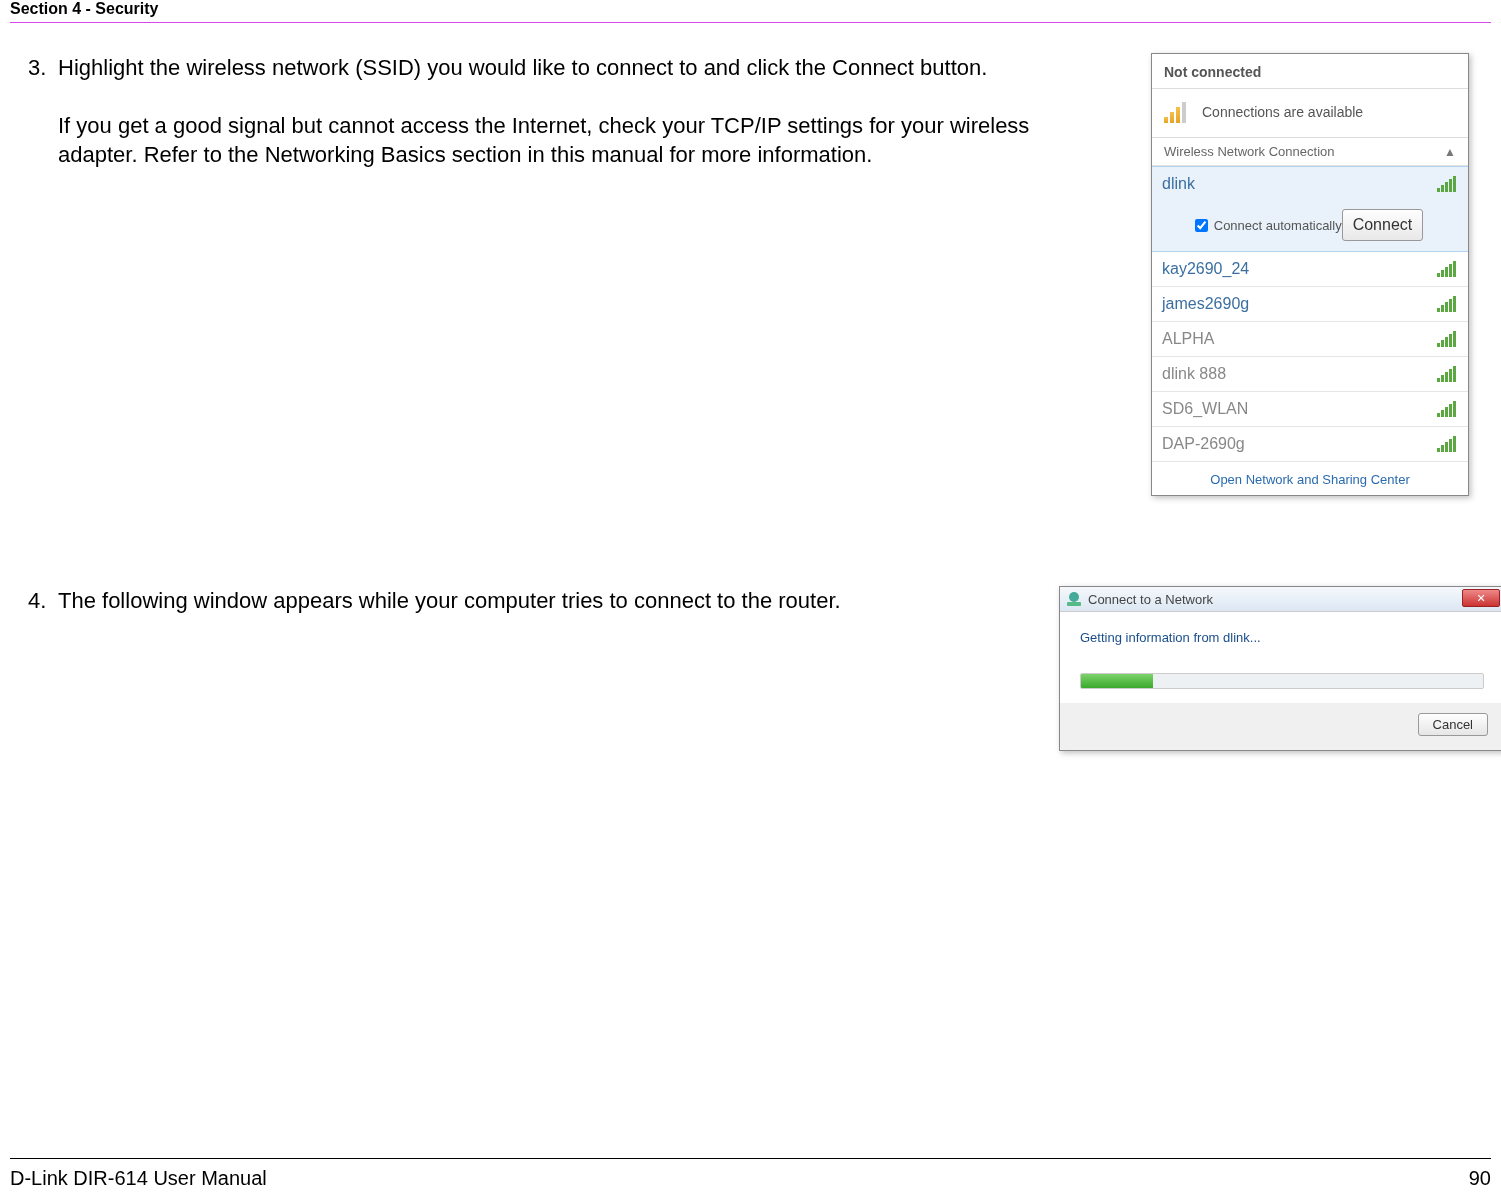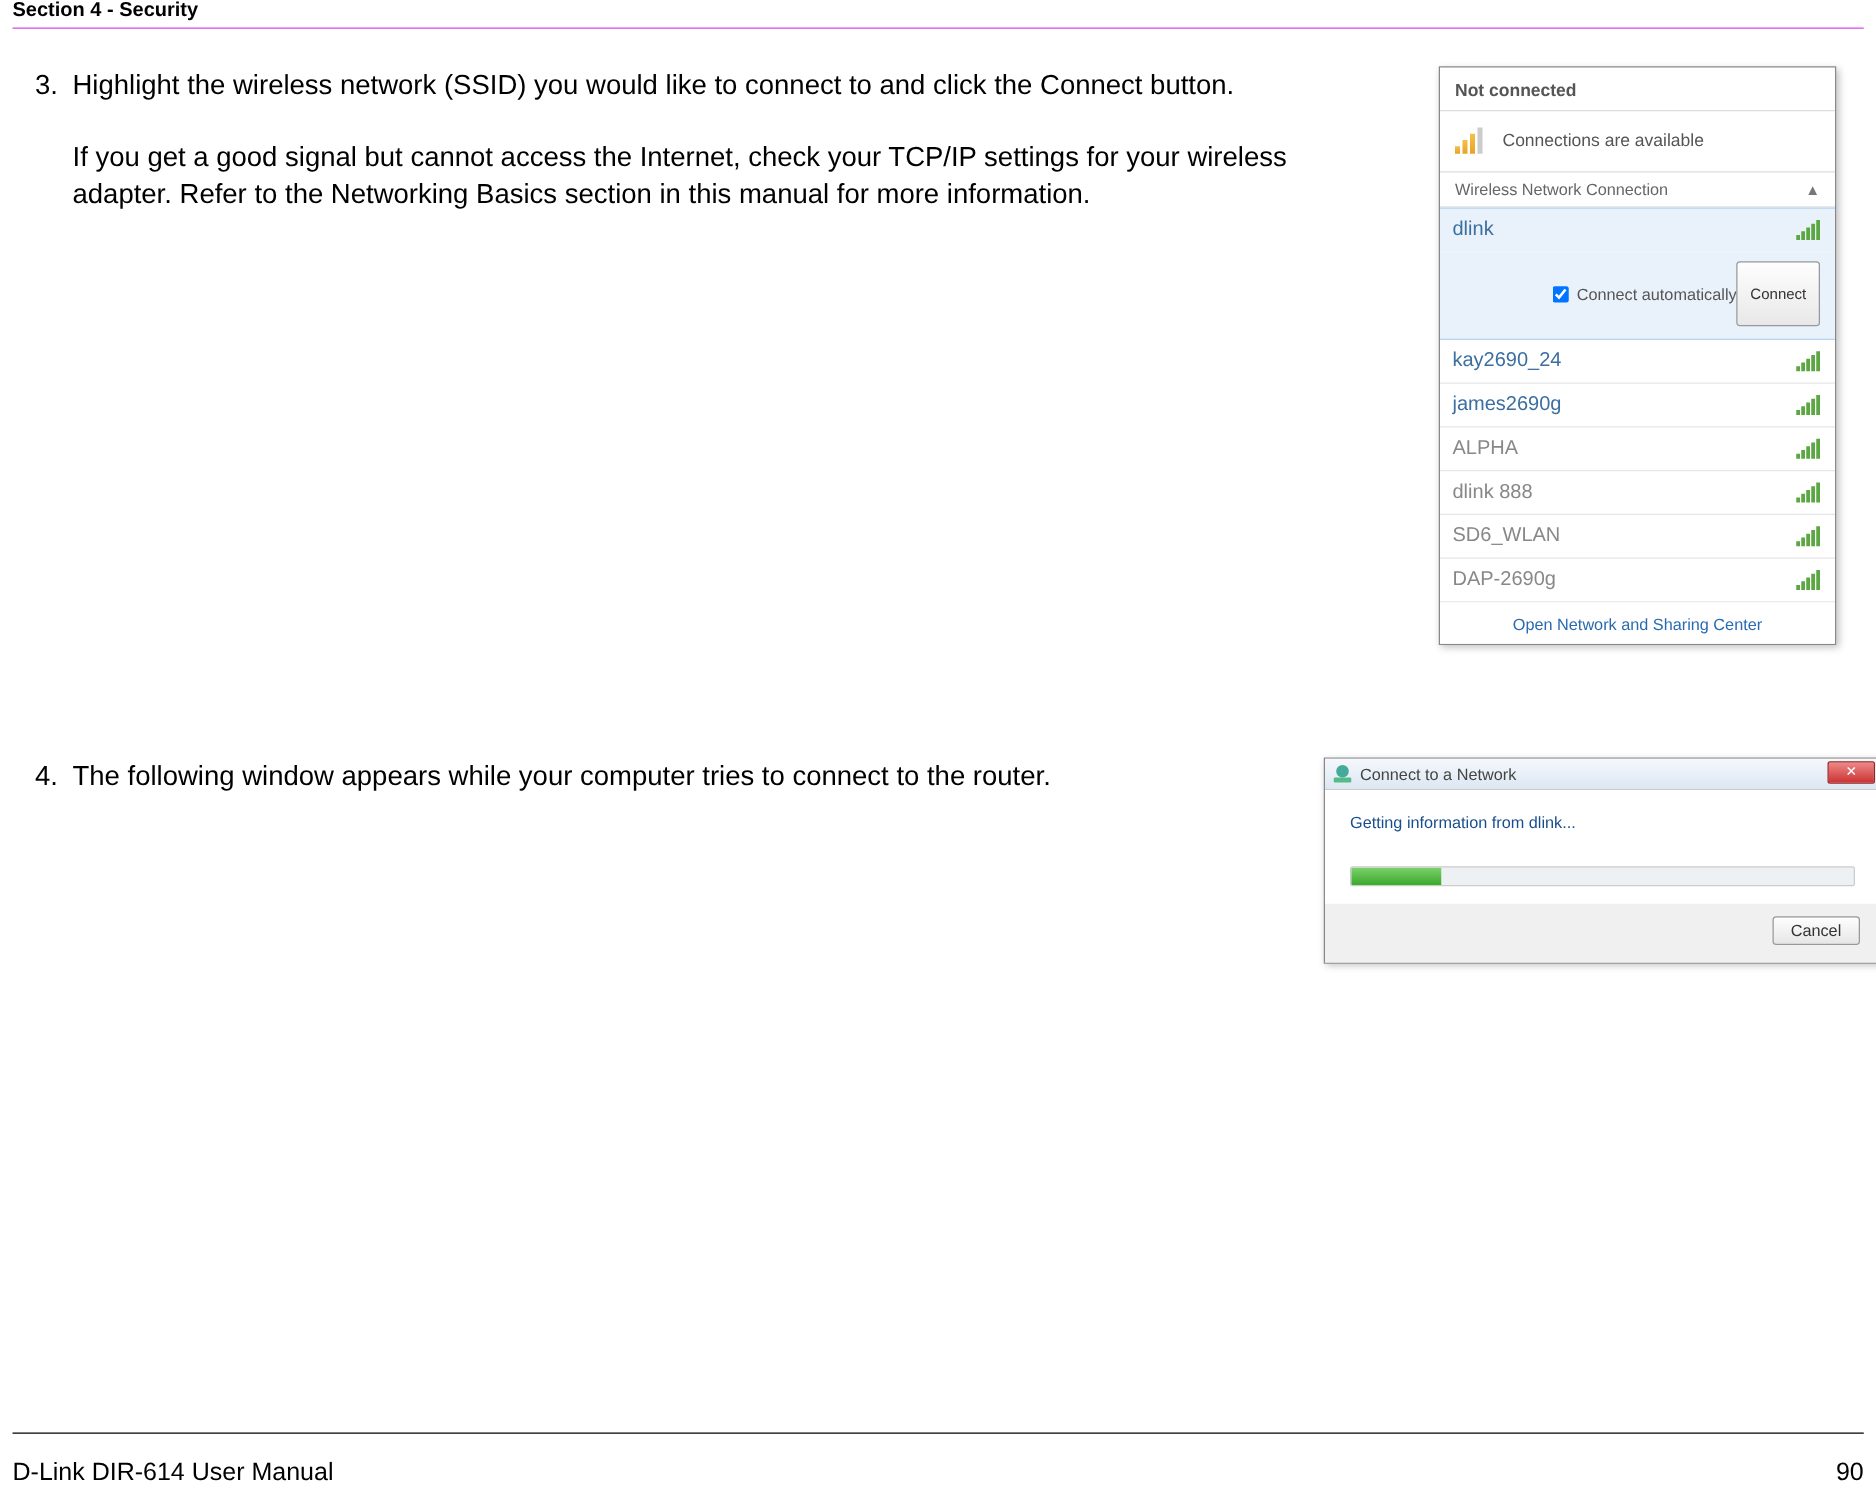--- a/index.html
+++ b/index.html
@@ -112,38 +112,38 @@
     .wifi-network span.name {
       color: #3b6fa0;
       font-size: 16px;
     }
     .wifi-network.gray span.name {
       color: #888;
     }
     .wifi-connect-row {
       background: #e9f2fb;
       display: flex;
-      justify-content: flex-end;
+      justify-content: center;
       align-items: center;
       padding: 8px 12px 10px 10px;
       border-bottom: 1px solid #b4d3f0;
     }
     .wifi-connect-row label {
       display: flex;
       align-items: center;
       gap: 6px;
       font-size: 13px;
       color: #555;
     }
     .connect-btn {
       background: linear-gradient(#fefefe, #e8e8e8);
       border: 1px solid #999;
       border-radius: 3px;
-      padding: 18px 10px;
-      font-size: 12px;
+      padding: 6px 10px;
+      font-size: 16px;
       color: #333;
     }
     .wifi-footer {
       text-align: center;
       padding: 10px 0 8px 0;
       color: #2a6bb0;
       font-size: 13px;
       background: #fff;
     }
     .signal-bars {
@@ -260,21 +260,21 @@
 
     .footer {
       position: absolute;
       bottom: 6px;
       left: 10px;
       right: 10px;
       border-top: 1px solid #000;
       display: flex;
       justify-content: space-between;
       font-size: 20px;
-      padding-top: 20px;
+      padding-top: 8px;
     }
   </style>
 </head>
 <body>
 
 <div class="page">
   <div class="header">Section 4 - Security</div>
 
   <div class="content">
     <div class="left-col">

